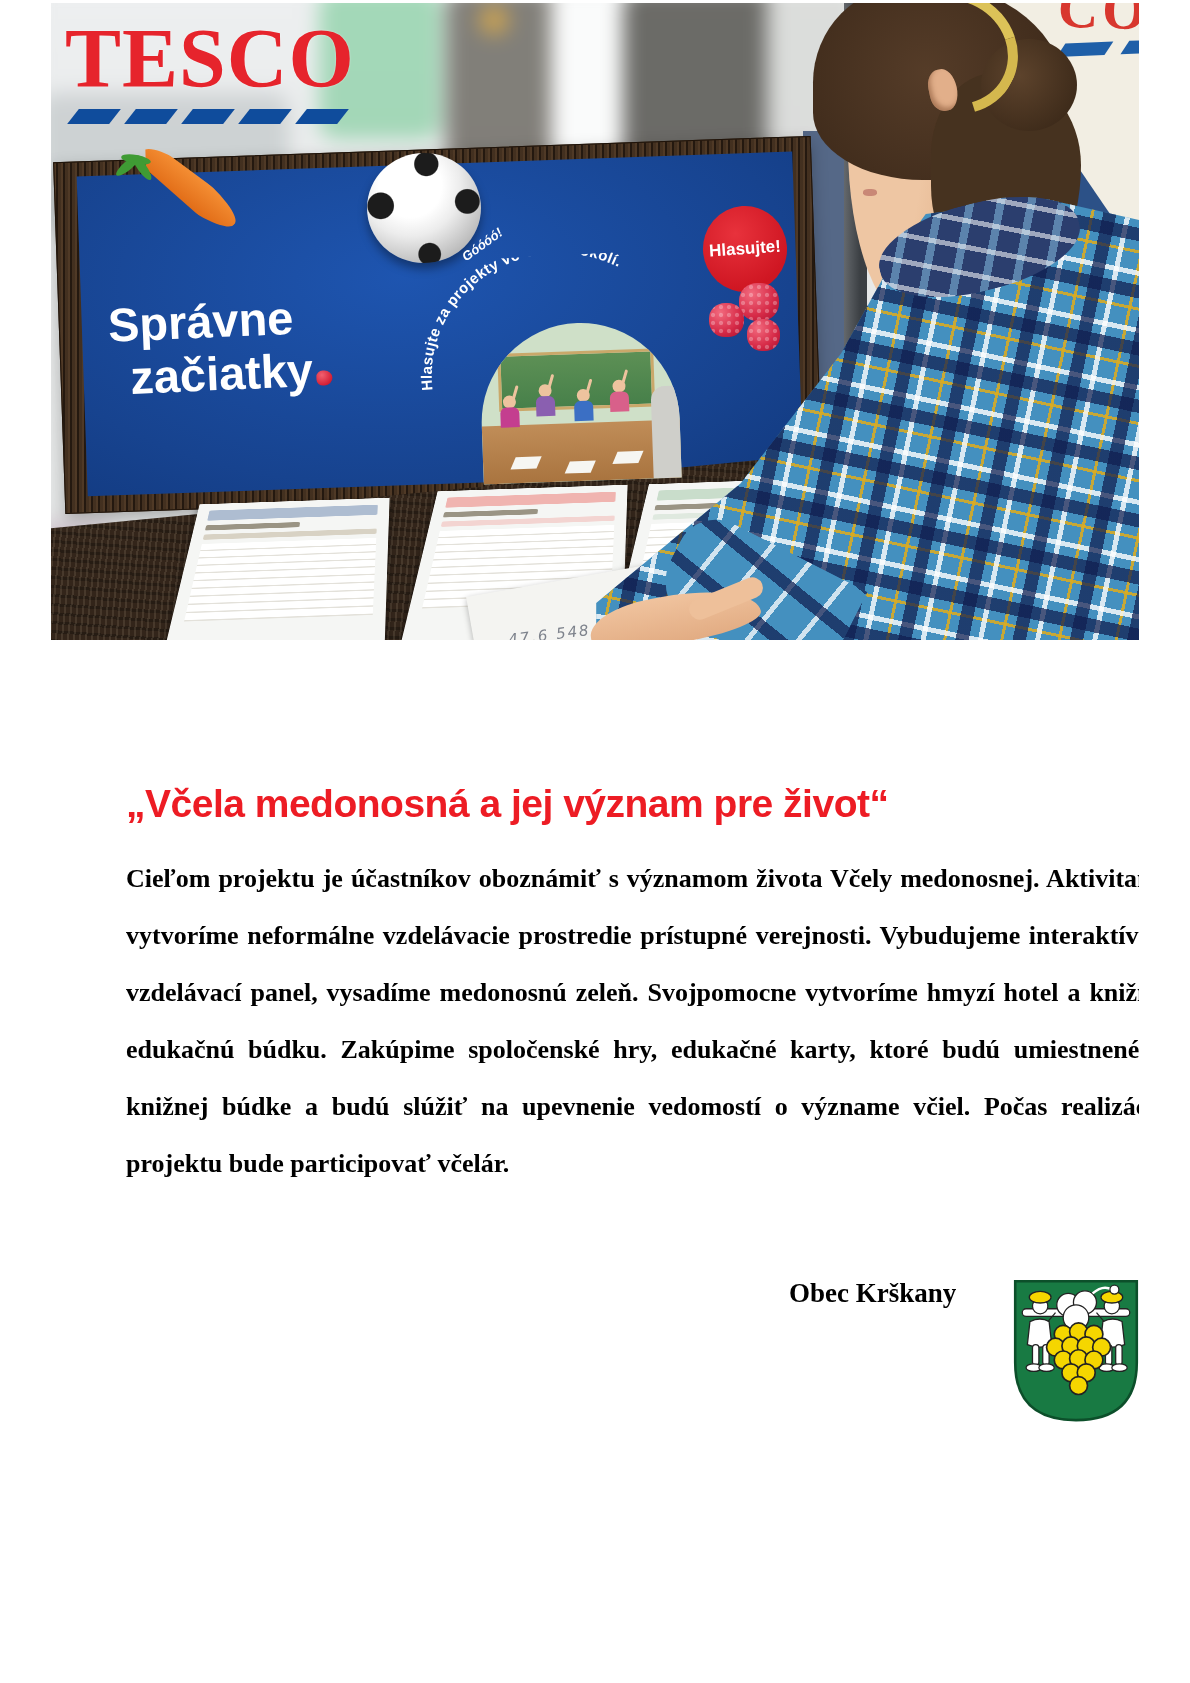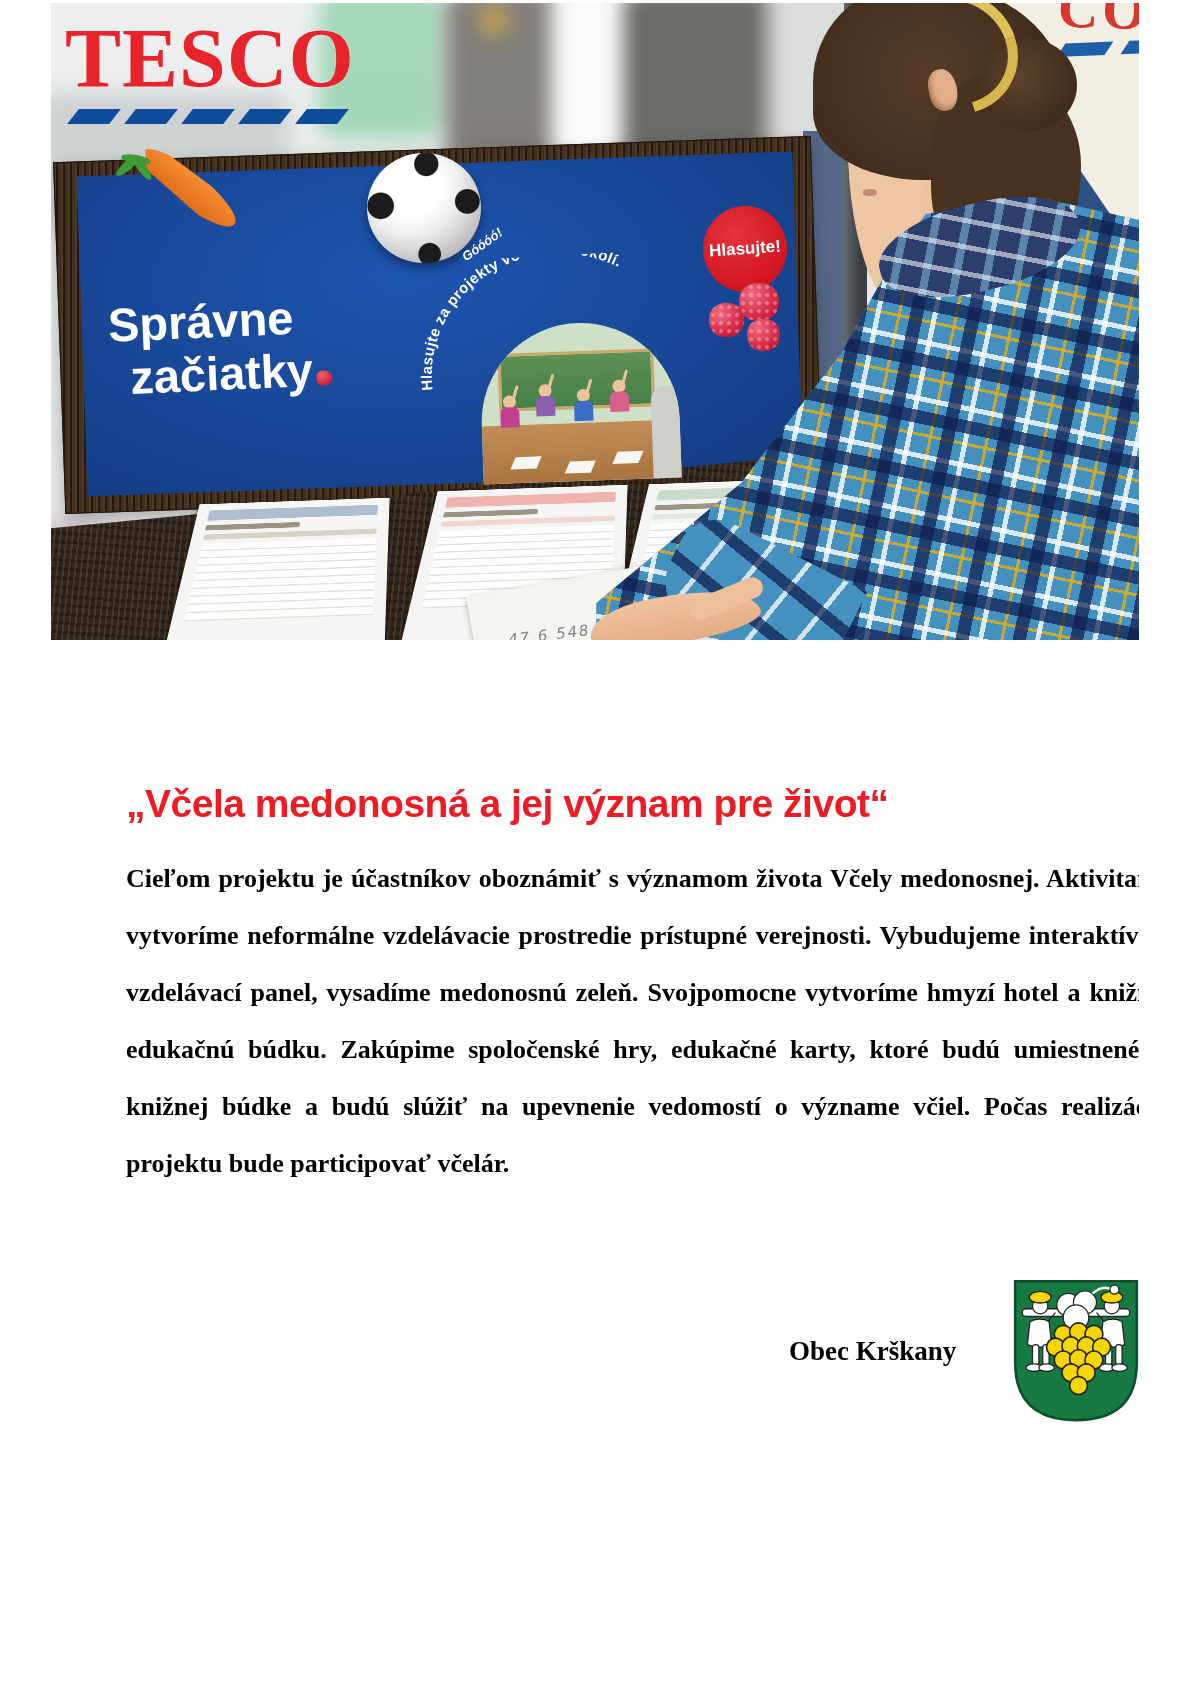--- a/index.html
+++ b/index.html
@@ -180,21 +180,21 @@
         background:linear-gradient(#f0c39e,#e2ac83);border-radius:42% 58% 50% 50%/62% 70% 38% 38%;transform:rotate(-10deg);}
   .finger{position:absolute;left:636px;top:585px;width:78px;height:21px;z-index:6;background:#eec09a;border-radius:12px;transform:rotate(-22deg);}
 
   
   .doc{position:absolute;left:0;top:637px;width:1190px;padding:0 75px;box-sizing:border-box;}
   .doc h1{margin:142px 0 0 0;font-family:"Liberation Sans",sans-serif;font-weight:bold;font-size:39px;
           letter-spacing:-0.5px;color:#ed1c24;}
   .lead{margin:24px 0 0 0;font-weight:bold;font-size:26px;line-height:57px;text-align:justify;}
   .invite{margin:0;font-size:26px;line-height:57px;text-align:justify;}
   .thanks{margin:38px 0 0 765px;font-size:27px;}
-  .sig-row{margin:86px 0 0 663px;display:flex;align-items:center;gap:56px;}
+  .sig-row{margin:86px 0 0 663px;display:flex;gap:56px;}
   .sig-name{font-weight:bold;font-size:27px;white-space:nowrap;}
   .crest{width:128px;height:146px;flex:0 0 auto;}
 </style>
 </head>
 <body>
 
 <div class="page">
 
   <section class="hero">
     <div class="bg">

